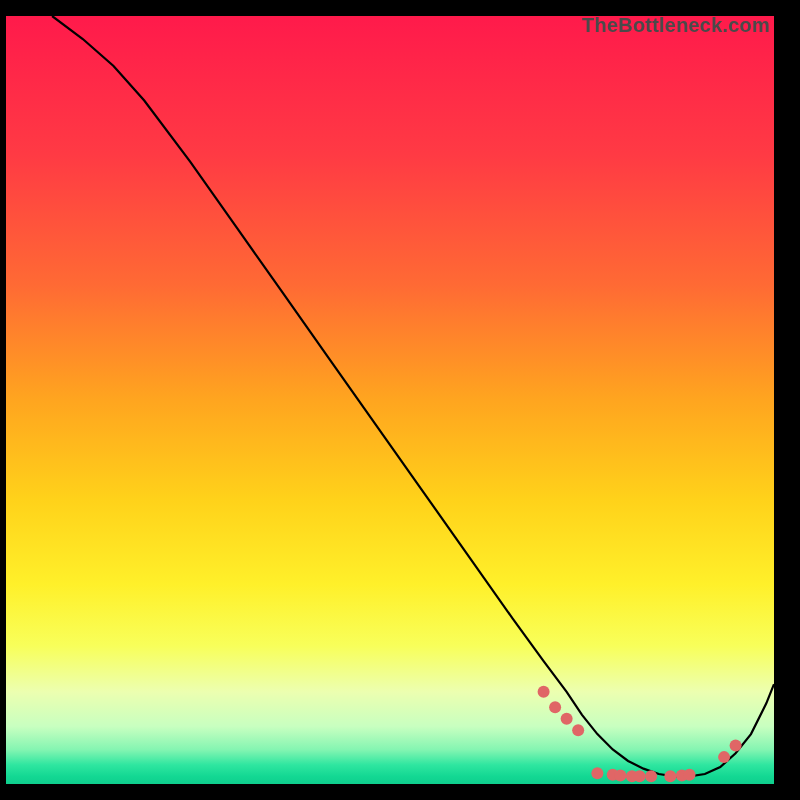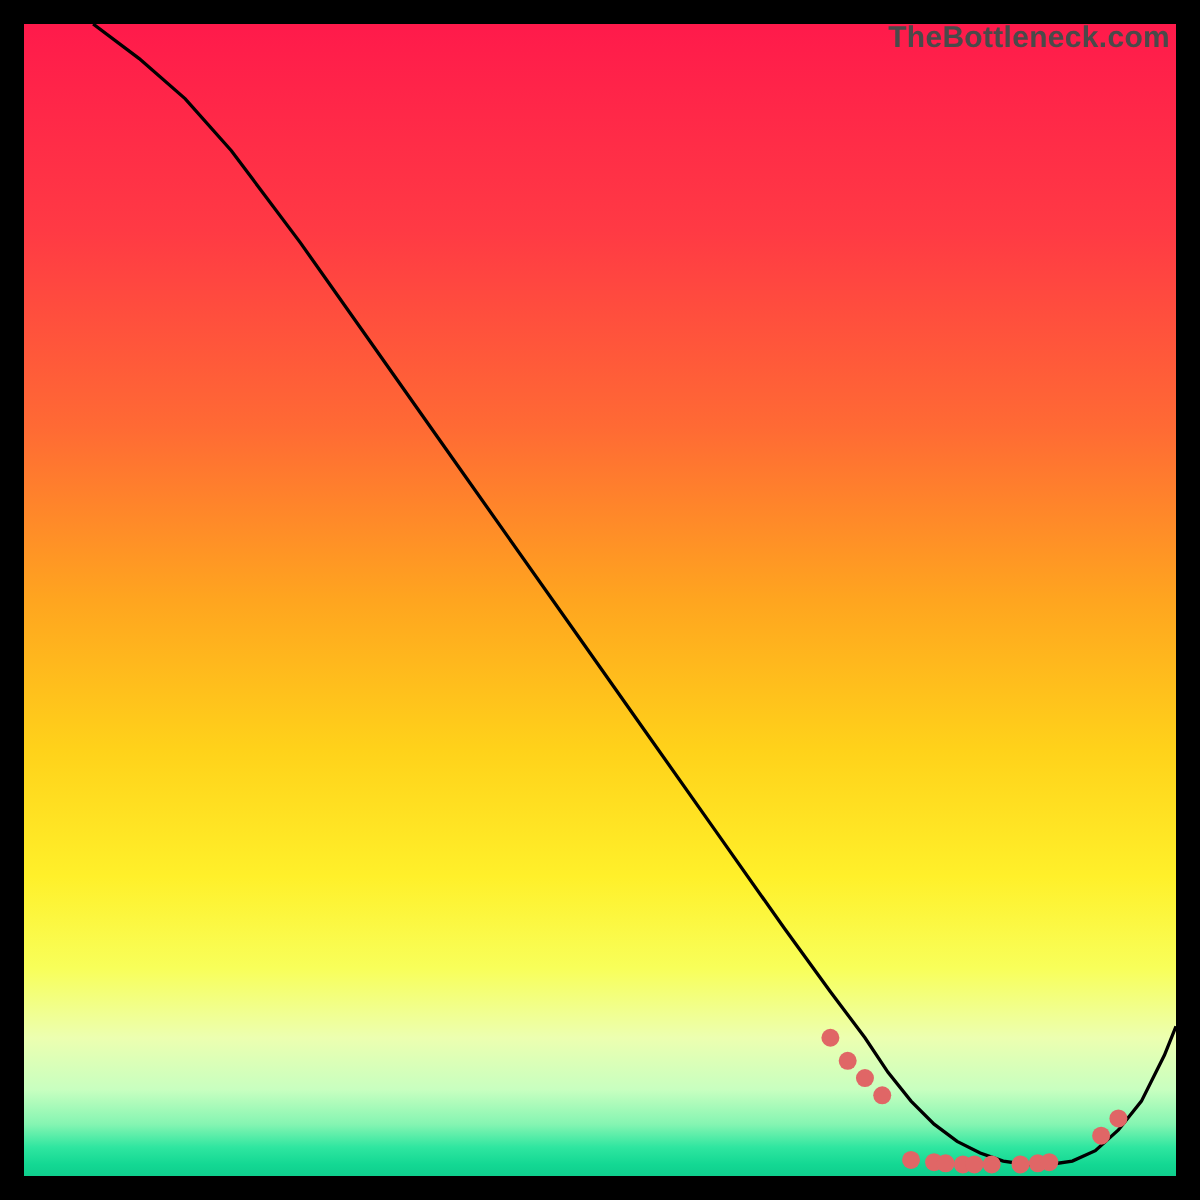--- a/index.html
+++ b/index.html
@@ -6,21 +6,21 @@
     margin: 0;
     padding: 0;
     width: 800px;
     height: 800px;
     background: #000;
     overflow: hidden;
     font-family: Arial, Helvetica, sans-serif;
   }
   .frame {
     position: absolute;
-    left: 16px;
+    left: 6px;
     top: 16px;
     width: 768px;
     height: 768px;
     background: #000;
   }
   .watermark {
     position: absolute;
     top: -2px;
     right: 4px;
     font-size: 20px;

